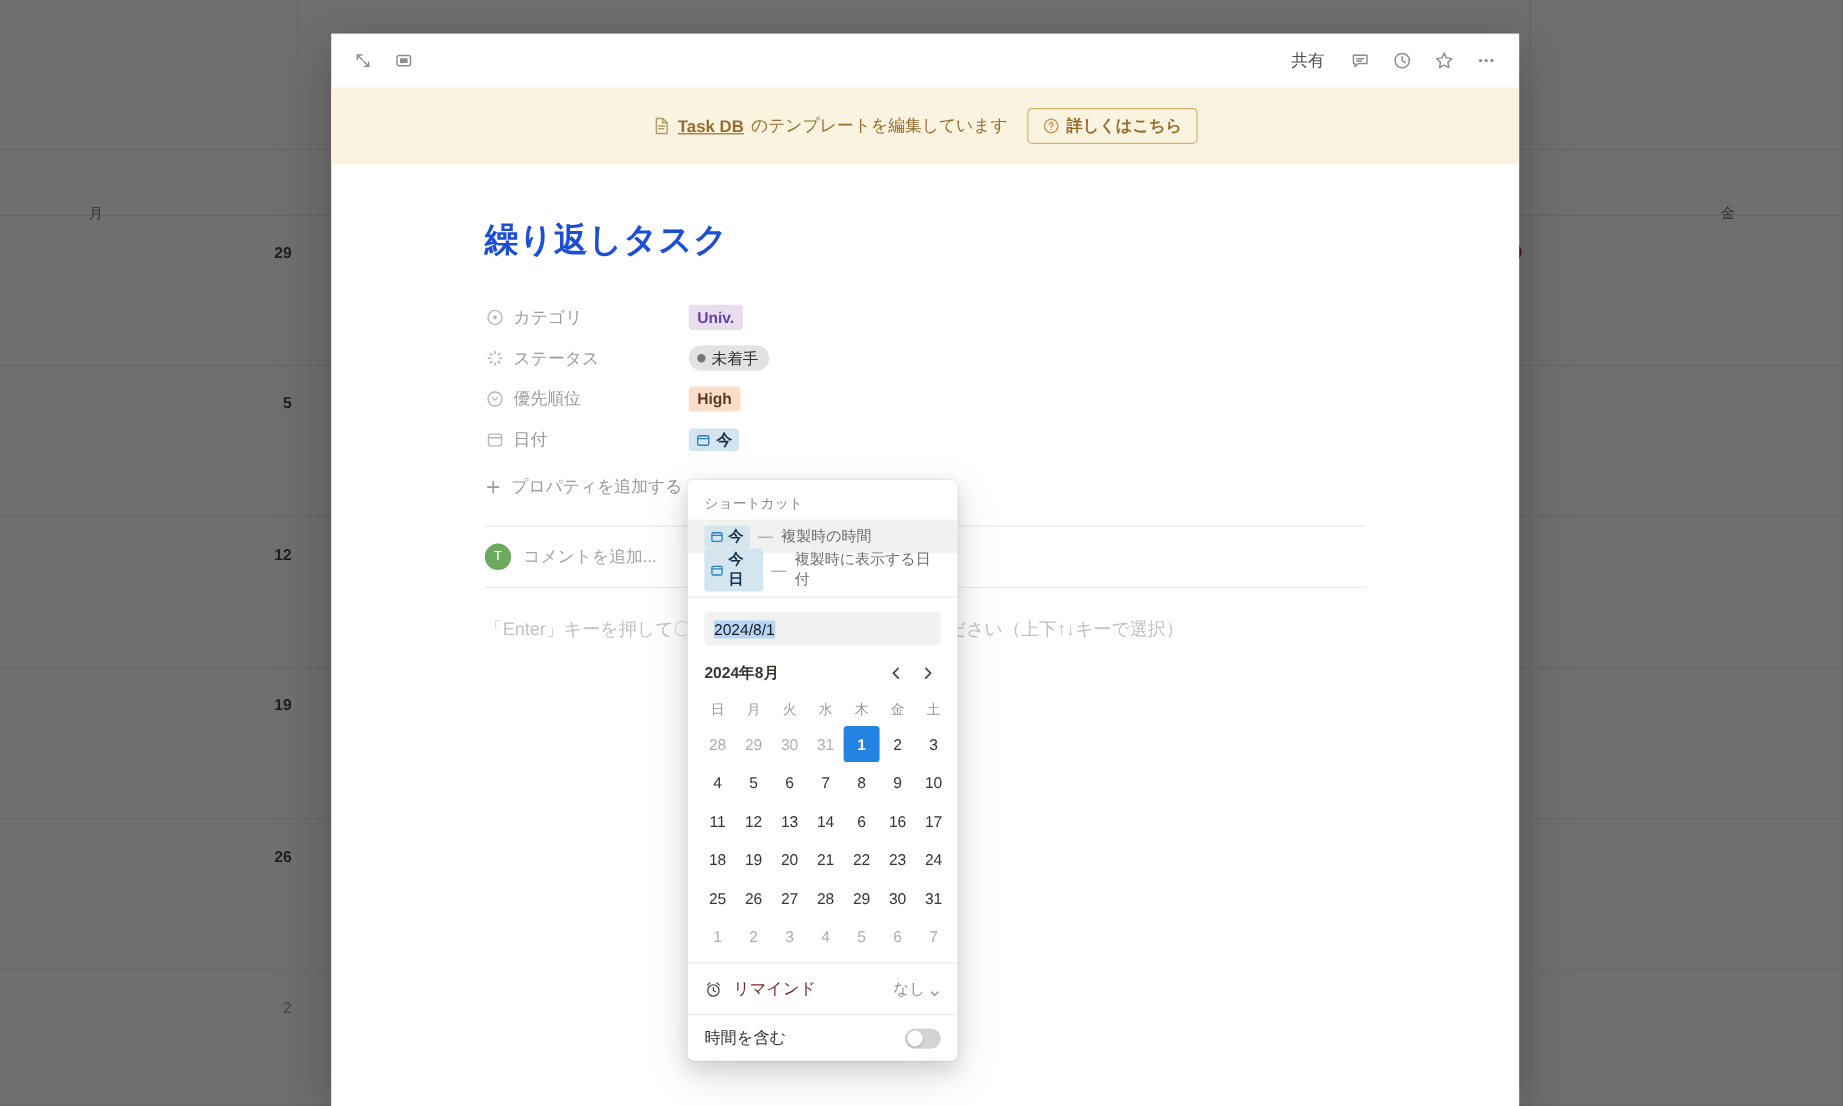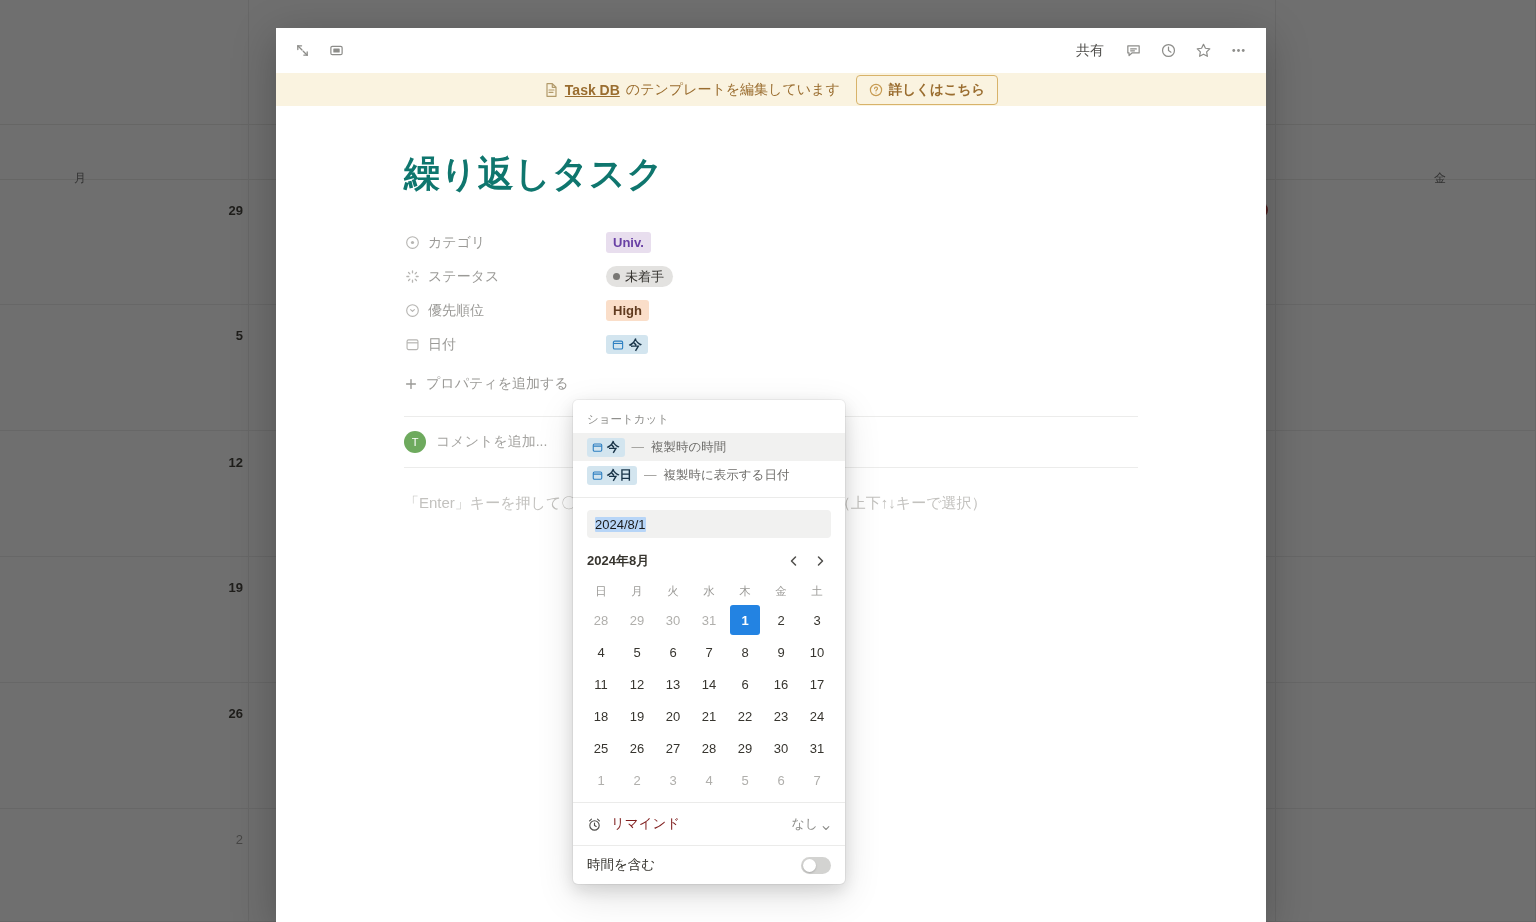--- a/index.html
+++ b/index.html
@@ -73,51 +73,50 @@
     display: flex; align-items: center; justify-content: center;
     border-radius: 4px; cursor: pointer; color: #8d8d8a;
   }
   .share-btn {
     font-size: 14px; color: #4e4d4a; padding: 4px 8px;
     border-radius: 4px; cursor: pointer; white-space: nowrap;
   }
 
   
   .tpl-banner {
-    height: 33px;
+    height: 64px;
     background: #faf3e0;
     display: flex; align-items: center; justify-content: center;
     gap: 16px;
     font-size: 14px; color: #9a6d2f;
   }
   .tpl-banner .ban-text { display: flex; align-items: center; gap: 6px; }
   .tpl-banner .db-link {
     color: #9a6d2f; text-decoration: underline; font-weight: 600; cursor: pointer;
   }
   .ban-cta {
     border: 1px solid #d8b36a; border-radius: 4px;
     padding: 5px 12px; font-size: 13.5px; font-weight: 700;
     color: #9a6d2f; cursor: pointer;
     display: flex; align-items: center; gap: 6px;
     background: transparent;
   }
 
   
   .page-body { padding: 48px 0 0 0; position: relative; }
   .page-title {
-    font-size: 36px; font-weight: 700; color: #0f766e;
+    font-size: 28px; font-weight: 700; color: #1d4ed8;
     padding-left: 128px; letter-spacing: .5px;
     line-height: 1.1;
   }
 
   .props { margin-top: 32px; padding-left: 128px; }
   .prop-row {
     display: flex; align-items: center;
     height: 34px;
-    gap: 32px;
   }
   .prop-label {
     width: 176px;
     display: flex; align-items: center; gap: 8px;
     font-size: 14px; color: #9b9a97;
     border-radius: 4px; padding: 3px 6px; margin-left: -6px;
     cursor: pointer;
   }
   .prop-icon { width: 16px; height: 16px; display:flex; align-items:center; justify-content:center; flex: none; color: #b6b5b2; }
   .prop-value { display: flex; align-items: center; }
@@ -160,21 +159,21 @@
   .body-text {
     padding: 22px 128px 0 128px;
     font-size: 15px; color: #c3c2bf; line-height: 1.75;
     max-width: 860px;
   }
 
   
   #date-popover {
     position: absolute;
     left: 573px; top: 400px;
-    width: 272px;
+    width: 225px;
     background: #ffffff;
     border-radius: 5px;
     box-shadow: 0 0 0 1px rgba(15,15,15,0.05), 0 6px 16px rgba(15,15,15,0.12), 0 12px 38px rgba(15,15,15,0.12);
     z-index: 20;
     overflow: hidden;
     font-size: 13px;
   }
   .pop-section-title {
     font-size: 11.5px; color: #8d8d8a; font-weight: 500;
     padding: 12px 14px 6px 14px;

